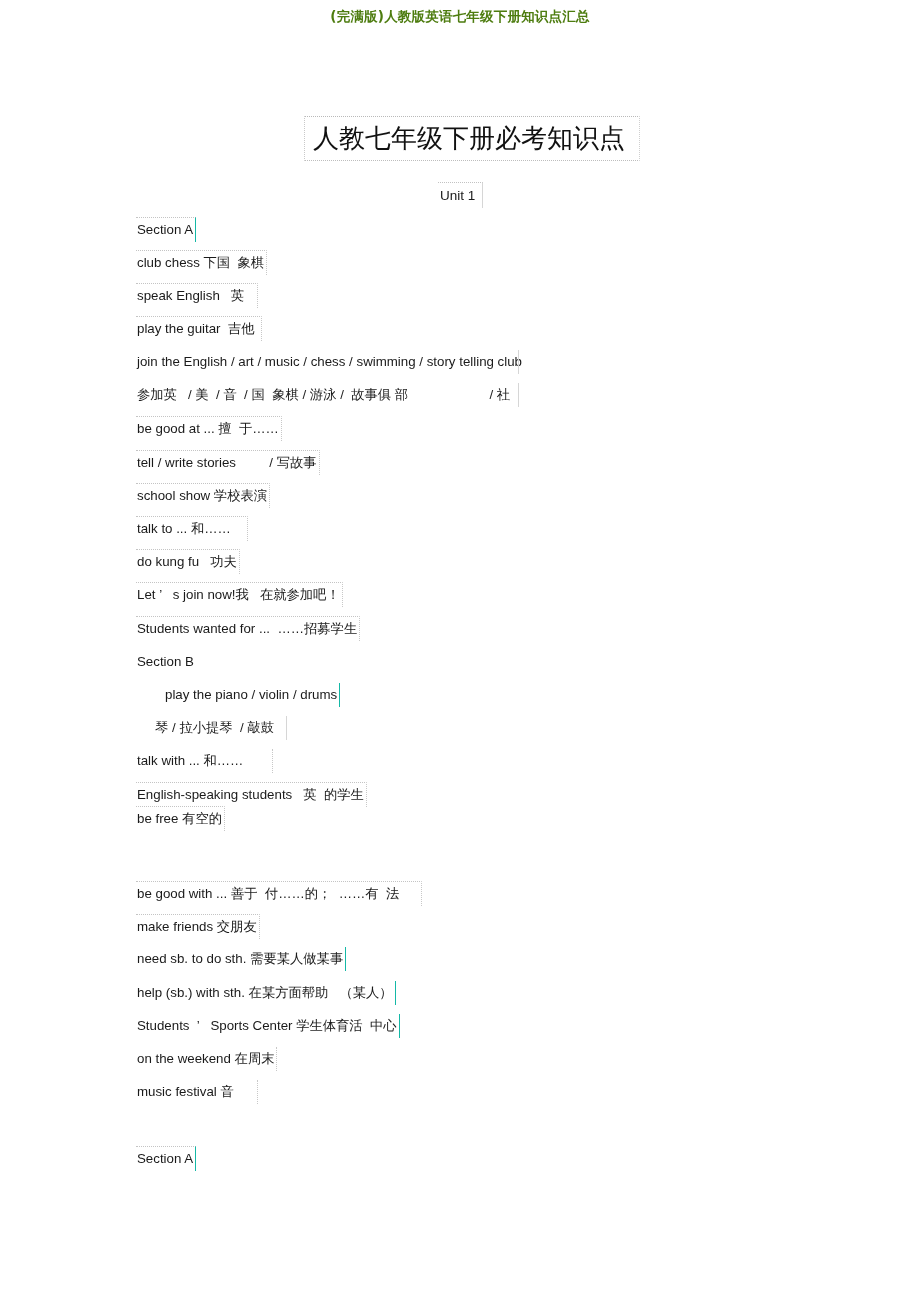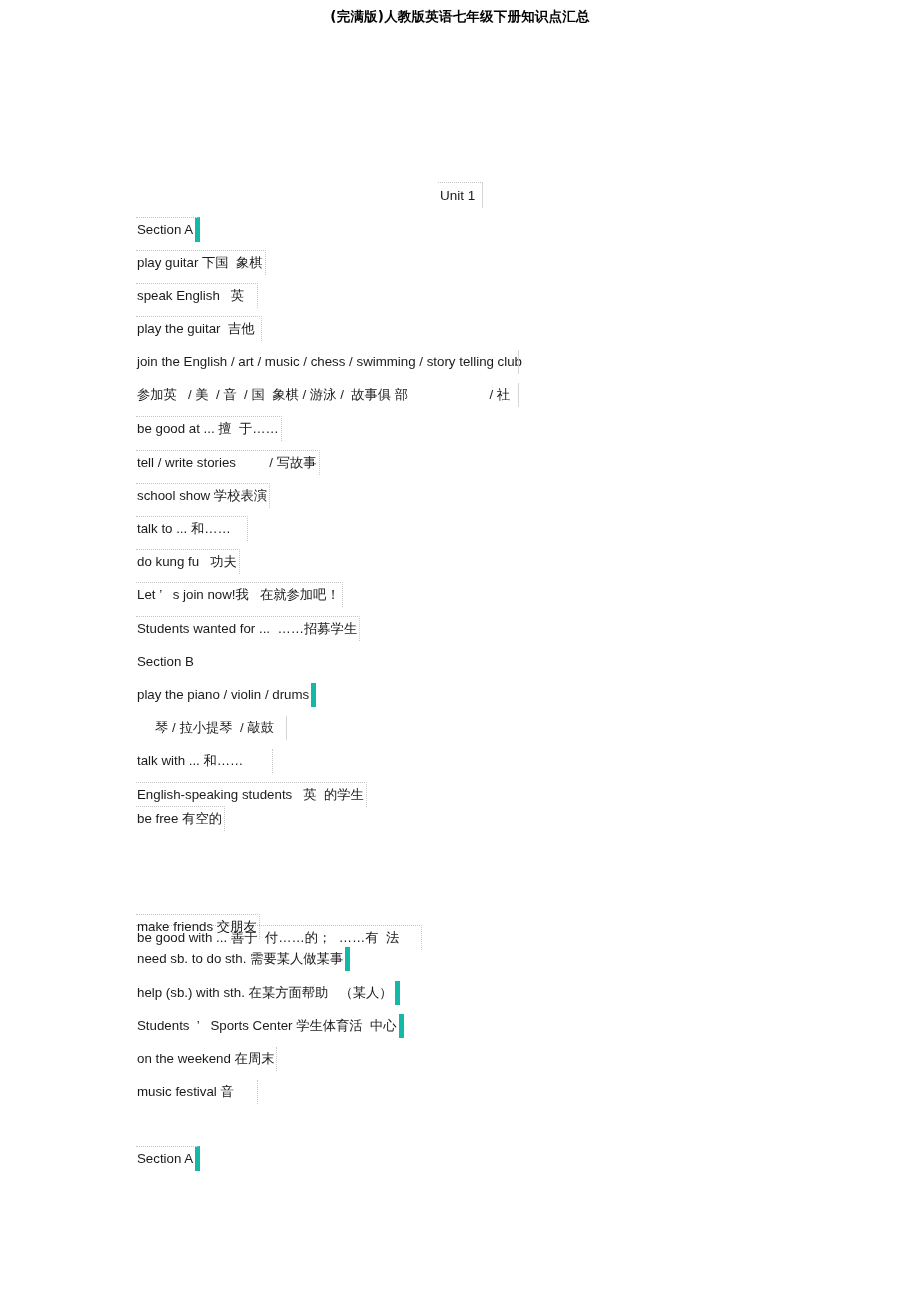--- a/index.html
+++ b/index.html
@@ -18,21 +18,21 @@
   .page { position: relative; width: 920px; height: 1303px; }
 
   
   .doc-header {
     position: absolute;
     top: 8px; left: 0; right: 0;
     text-align: center;
     font-family: "DejaVu Sans", "Liberation Sans", sans-serif;
     font-size: 13.5px;
     font-weight: 700;
-    color: #000000;
+    color: #4d7c0f;
     letter-spacing: 0.2px;
   }
 
   
   .title-wrap {
     position: absolute;
     top: 116px;
     left: 304px;
     width: 336px;
   }
@@ -80,21 +80,21 @@
     padding: 2px 0 2px 0;
   }
   .line .txt {
     display: inline-block;
     padding: 1px 2px 2px 1px;
     white-space: pre;
   }
 
   
   .b-top    { border-top: 1px dotted #c4c4c4; }
-  .b-right  { border-right: 5px solid #14b8a6; }
+  .b-right  { border-right: 1px solid #14b8a6; }
   .b-rdot   { border-right: 1px dotted #c8c8c8; }
 
   .indent-1 { padding-left: 18px; }
 
   
   .vrule {
     position: absolute;
     width: 0;
     border-left: 1px solid #d6d6d6;
     top: 2px;
@@ -102,31 +102,34 @@
   }
   .vrule.dotted { border-left: 1px dotted #c8c8c8; }
 </style>
 </head>
 <body>
 
 <div class="page">
 
   <div class="doc-header">(完满版)人教版英语七年级下册知识点汇总</div>
 
+  <div class="title-wrap">
+    <span class="doc-title">人教七年级下册必考知识点</span>
+  </div>
 
   <div class="unit-line" style="top:182px;">
     <span class="unit-box">Unit 1</span>
   </div>
 
   <div class="line" style="top:215px;">
     <span class="txt b-top b-right">Section A</span>
   </div>
 
   <div class="line" style="top:248px;">
-    <span class="txt b-top b-rdot" style="min-width:130px;">play guitar 下国  象棋</span>
+    <span class="txt b-top b-rdot" style="min-width:130px;">club chess 下国  象棋</span>
   </div>
 
   <div class="line" style="top:281px;">
     <span class="txt b-top b-rdot" style="min-width:122px;">speak English   英</span>
   </div>
 
   <div class="line" style="top:314px;">
     <span class="txt b-top b-rdot" style="min-width:126px;">play the guitar  吉他</span>
   </div>
 
@@ -165,21 +168,21 @@
   </div>
 
   <div class="line" style="top:614px;">
     <span class="txt b-top b-rdot">Students wanted for ...  ……招募学生</span>
   </div>
 
   <div class="line" style="top:648px;">
     <span class="txt">Section B</span>
   </div>
 
-  <div class="line" style="top:681px;">
+  <div class="line" style="top:681px;margin-left:28px;">
     <span class="txt b-right">play the piano / violin / drums</span>
   </div>
 
   <div class="line indent-1" style="top:714px;">
     <span class="txt">琴 / 拉小提琴  / 敲鼓</span>
     <span class="vrule" style="left:150px;"></span>
   </div>
 
   <div class="line" style="top:747px;">
     <span class="txt">talk with ... 和……</span>
@@ -188,21 +191,21 @@
 
   <div class="line" style="top:780px;">
     <span class="txt b-top b-rdot">English-speaking students   英  的学生</span>
   </div>
 
 
   <div class="line" style="top:804px;">
     <span class="txt b-top b-rdot">be free 有空的</span>
   </div>
 
-  <div class="line" style="top:879px;margin-top:44px;">
+  <div class="line" style="top:879px;">
     <span class="txt b-top b-rdot" style="min-width:286px;">be good with ... 善于  付……的；  ……有  法</span>
   </div>
 
   <div class="line" style="top:912px;">
     <span class="txt b-top b-rdot">make friends 交朋友</span>
   </div>
 
   <div class="line" style="top:945px;">
     <span class="txt b-right">need sb. to do sth. 需要某人做某事</span>
   </div>

